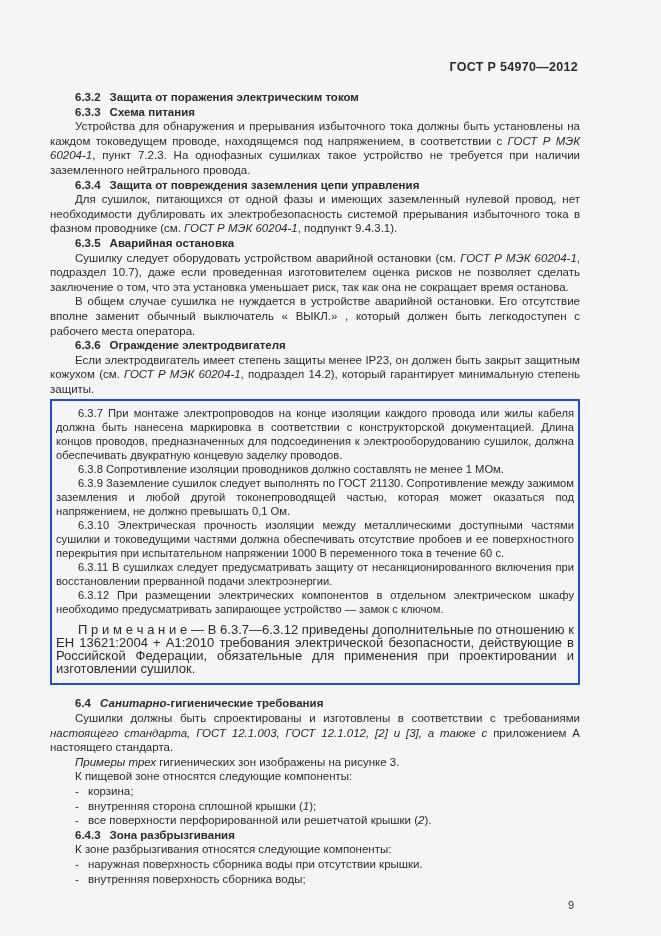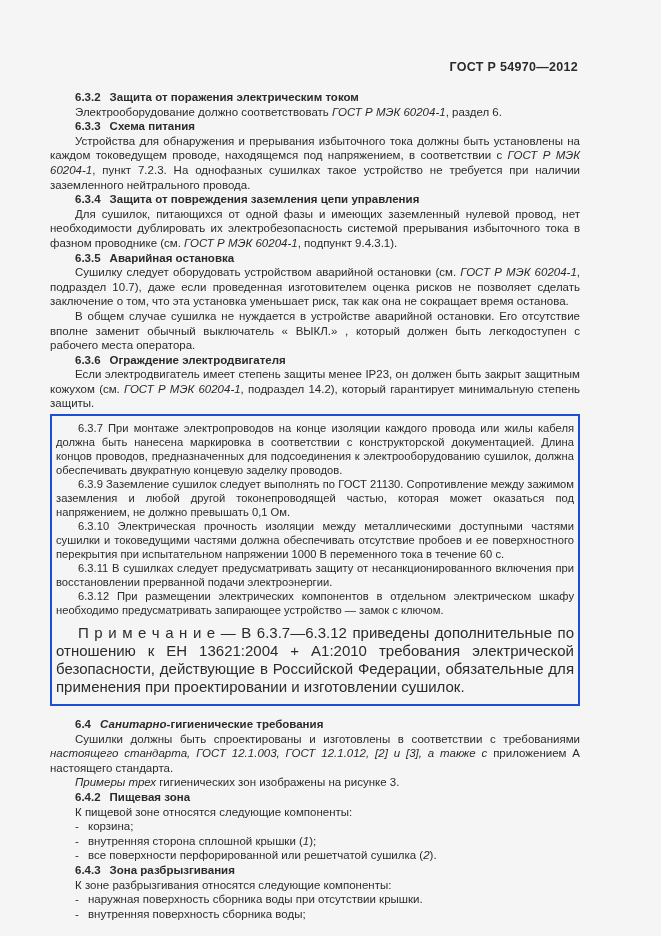--- a/index.html
+++ b/index.html
@@ -30,22 +30,22 @@
   .list-item::before { content: "-"; display: inline-block; width: 13px; }
   .box {
     border: 2px solid #1d4ed8;
     padding: 5px 4px 8px 4px;
     margin: 3px 0 11px 0;
     font-size: 11.2px;
     line-height: 14px;
   }
   .box .para { text-indent: 22px; }
   .note {
-    font-size: 15px;
-    line-height: 18px;
+    font-size: 13px;
+    line-height: 13px;
     text-align: justify;
     text-indent: 22px;
     margin-top: 7px;
   }
   .i { font-style: italic; }
   .page-footer {
     margin: 13px 80px 0 0;
     text-align: right;
     font-size: 11px;
   }
@@ -53,46 +53,45 @@
 </head>
 <body>
 
 <div class="page">
   <div class="page-header">
     <span>ГОСТ Р 54970—2012</span>
   </div>
 
   <div class="doc-body" id="doc-body">
       <div class="heading"><span class="h-num">6.3.2</span><span>Защита от поражения электрическим током</span></div>
-      <div class="para"><span>Электрооборудование должно соответствовать </span><span class="i">ГОСТ Р МЭК 60204-1</span><span>, раздел 6.</span></div>
       <div class="heading"><span class="h-num">6.3.3</span><span>Схема питания</span></div>
       <div class="para"><span>Устройства для обнаружения и прерывания избыточного тока должны быть установлены на каждом токоведущем проводе, находящемся под напряжением, в соответствии с </span><span class="i">ГОСТ Р МЭК 60204-1</span><span>, пункт 7.2.3. На однофазных сушилках такое устройство не требуется при наличии заземленного нейтрального провода.</span></div>
       <div class="heading"><span class="h-num">6.3.4</span><span>Защита от повреждения заземления цепи управления</span></div>
       <div class="para"><span>Для сушилок, питающихся от одной фазы и имеющих заземленный нулевой провод, нет необходимости дублировать их электробезопасность системой прерывания избыточного тока в фазном проводнике (см. </span><span class="i">ГОСТ Р МЭК 60204-1</span><span>, подпункт 9.4.3.1).</span></div>
       <div class="heading"><span class="h-num">6.3.5</span><span>Аварийная остановка</span></div>
       <div class="para"><span>Сушилку следует оборудовать устройством аварийной остановки (см. </span><span class="i">ГОСТ Р МЭК 60204-1</span><span>, подраздел 10.7), даже если проведенная изготовителем оценка рисков не позволяет сделать заключение о том, что эта установка уменьшает риск, так как она не сокращает время останова.</span></div>
       <div class="para"><span>В общем случае сушилка не нуждается в устройстве аварийной остановки. Его отсутствие вполне заменит обычный выключатель « ВЫКЛ.» , который должен быть легкодоступен с рабочего места оператора.</span></div>
       <div class="heading"><span class="h-num">6.3.6</span><span>Ограждение электродвигателя</span></div>
       <div class="para"><span>Если электродвигатель имеет степень защиты менее IP23, он должен быть закрыт защитным кожухом (см. </span><span class="i">ГОСТ Р МЭК 60204-1</span><span>, подраздел 14.2), который гарантирует минимальную степень защиты.</span></div>
       <div class="box">
         <div class="para"><span>6.3.7 При монтаже электропроводов на конце изоляции каждого провода или жилы кабеля должна быть нанесена маркировка в соответствии с конструкторской документацией. Длина концов проводов, предназначенных для подсоединения к электрооборудованию сушилок, должна обеспечивать двукратную концевую заделку проводов.</span></div>
+        <div class="para"><span>6.3.8 Сопротивление изоляции проводников должно составлять не менее 1 МОм.</span></div>
         <div class="para"><span>6.3.9 Заземление сушилок следует выполнять по ГОСТ 21130. Сопротивление между зажимом заземления и любой другой токонепроводящей частью, которая может оказаться под напряжением, не должно превышать 0,1 Ом.</span></div>
         <div class="para"><span>6.3.10 Электрическая прочность изоляции между металлическими доступными частями сушилки и токоведущими частями должна обеспечивать отсутствие пробоев и ее поверхностного перекрытия при испытательном напряжении 1000 В переменного тока в течение 60 с.</span></div>
         <div class="para"><span>6.3.11 В сушилках следует предусматривать защиту от несанкционированного включения при восстановлении прерванной подачи электроэнергии.</span></div>
         <div class="para"><span>6.3.12 При размещении электрических компонентов в отдельном электрическом шкафу необходимо предусматривать запирающее устройство — замок с ключом.</span></div>
         <div class="note"><span>П р и м е ч а н и е — В 6.3.7—6.3.12 приведены дополнительные по отношению к ЕН 13621:2004 + А1:2010 требования электрической безопасности, действующие в Российской Федерации, обязательные для применения при проектировании и изготовлении сушилок.</span></div>
       </div>
       <div class="heading"><span class="h-num">6.4</span><span class="i">Санитарно</span><span>-гигиенические требования</span></div>
       <div class="para"><span>Сушилки должны быть спроектированы и изготовлены в соответствии с требованиями </span><span class="i">настоящего стандарта, ГОСТ 12.1.003, ГОСТ 12.1.012, [2] и [3], а также с</span><span> приложением А настоящего стандарта.</span></div>
       <div class="para"><span class="i">Примеры трех</span><span> гигиенических зон изображены на рисунке 3.</span></div>
-      <div class="heading"><span class="h-num">6.4.2</span><span>Пищевая зона</span></div>
       <div class="para"><span>К пищевой зоне относятся следующие компоненты:</span></div>
       <div class="list-item"><span>корзина;</span></div>
       <div class="list-item"><span>внутренняя сторона сплошной крышки (</span><span class="i">1</span><span>);</span></div>
-      <div class="list-item"><span>все поверхности перфорированной или решетчатой сушилка (</span><span class="i">2</span><span>).</span></div>
+      <div class="list-item"><span>все поверхности перфорированной или решетчатой крышки (</span><span class="i">2</span><span>).</span></div>
       <div class="heading"><span class="h-num">6.4.3</span><span>Зона разбрызгивания</span></div>
       <div class="para"><span>К зоне разбрызгивания относятся следующие компоненты:</span></div>
       <div class="list-item"><span>наружная поверхность сборника воды при отсутствии крышки.</span></div>
       <div class="list-item"><span>внутренняя поверхность сборника воды;</span></div>
     </div>
 
   <div class="page-footer">
     <span>9</span>
   </div>
 </div>

